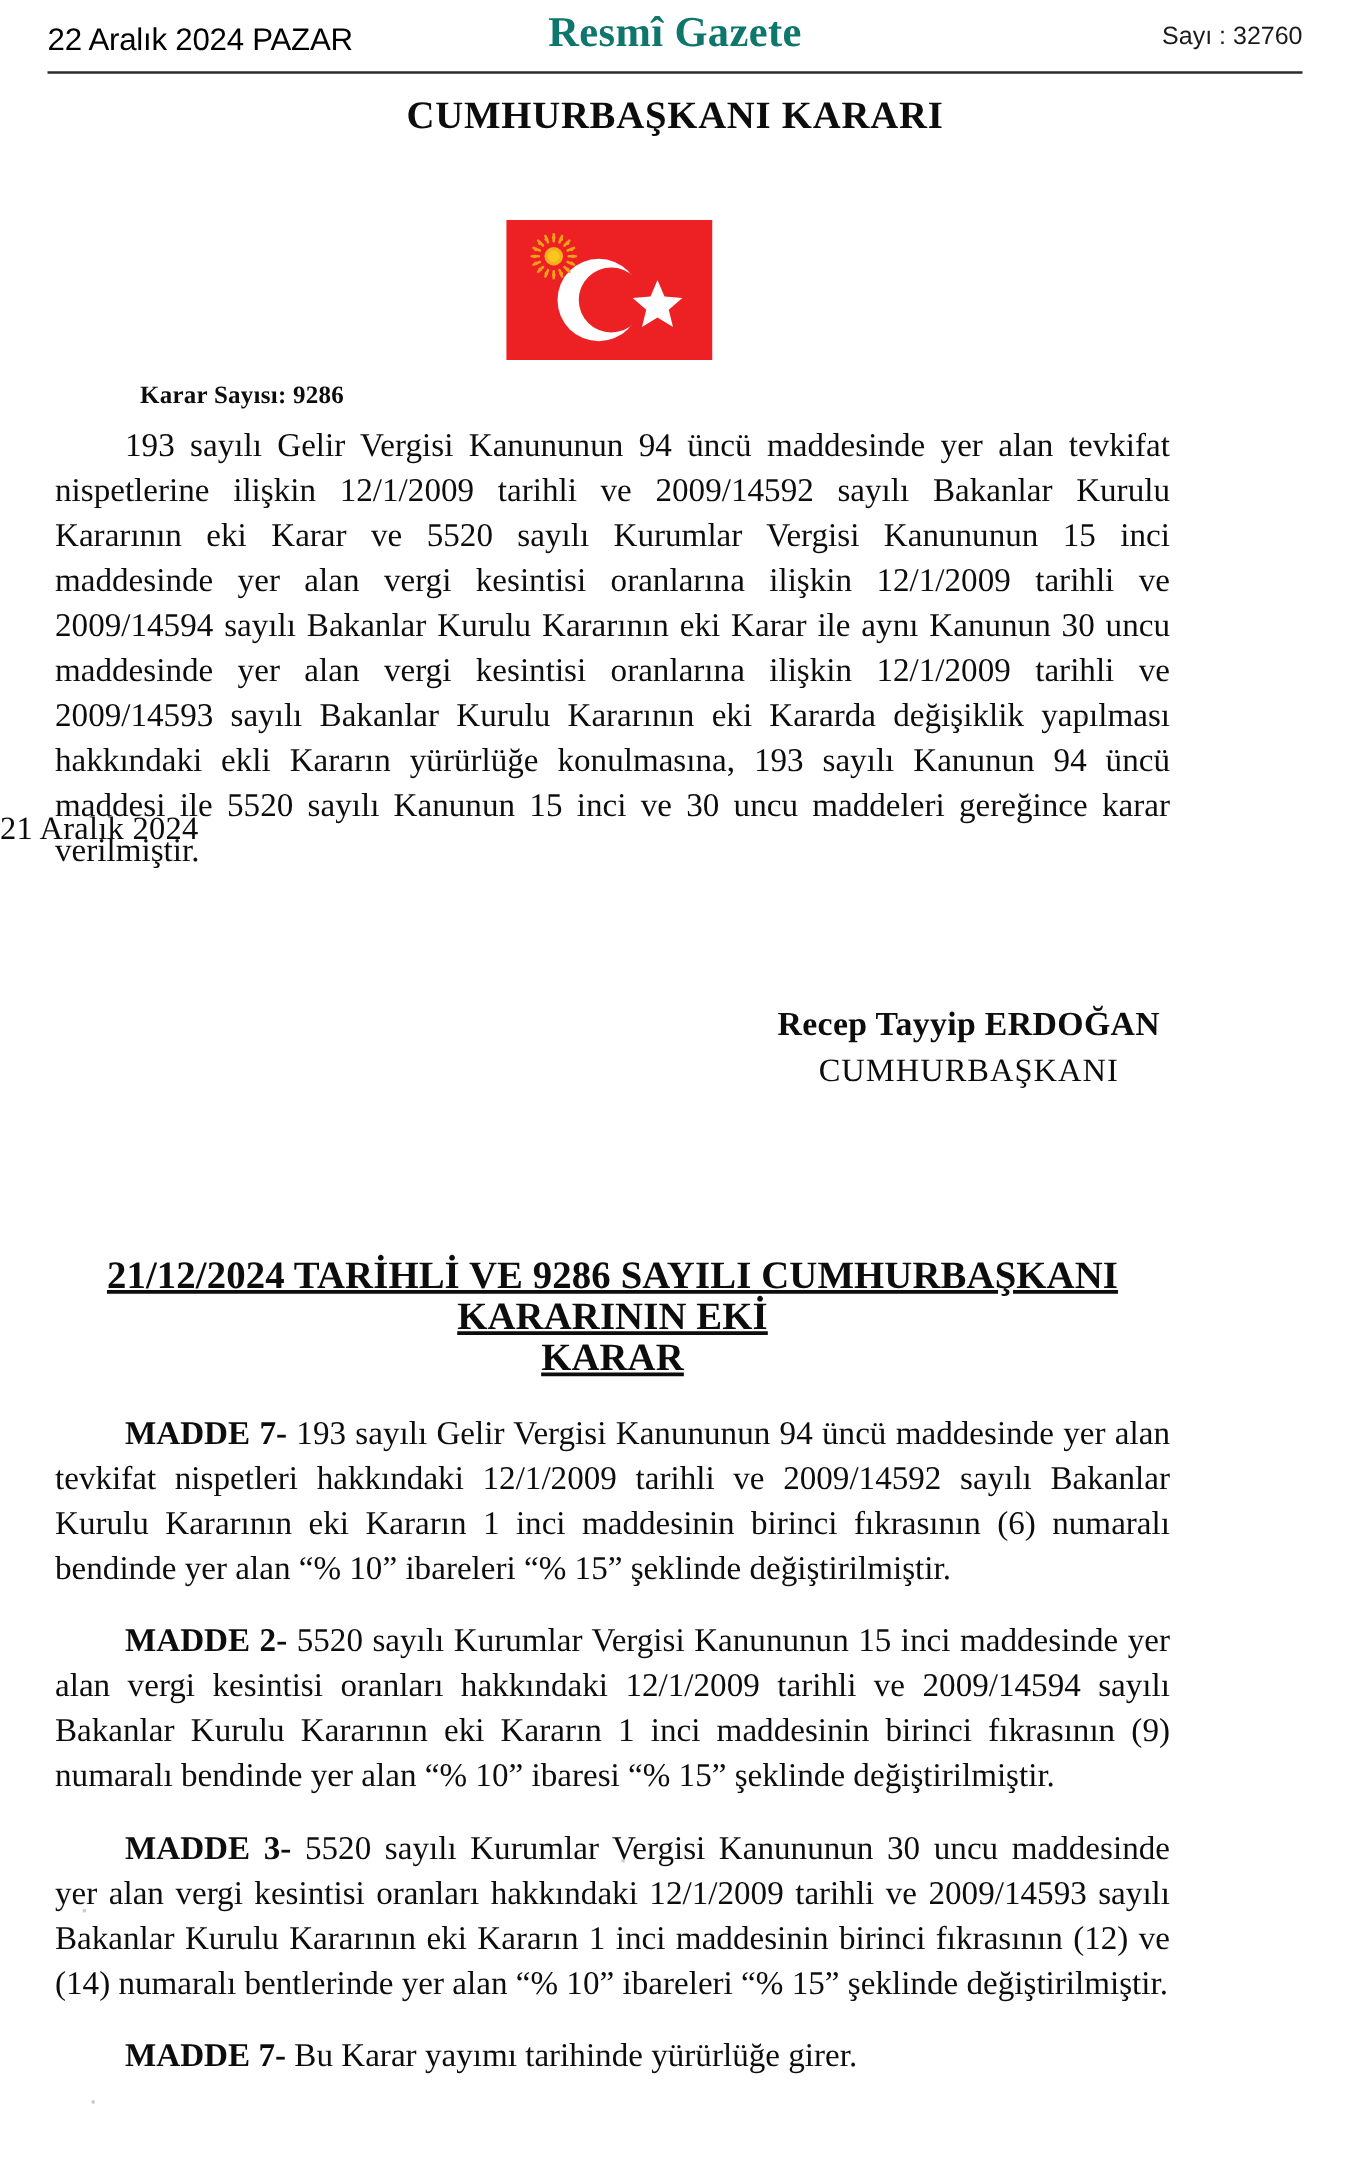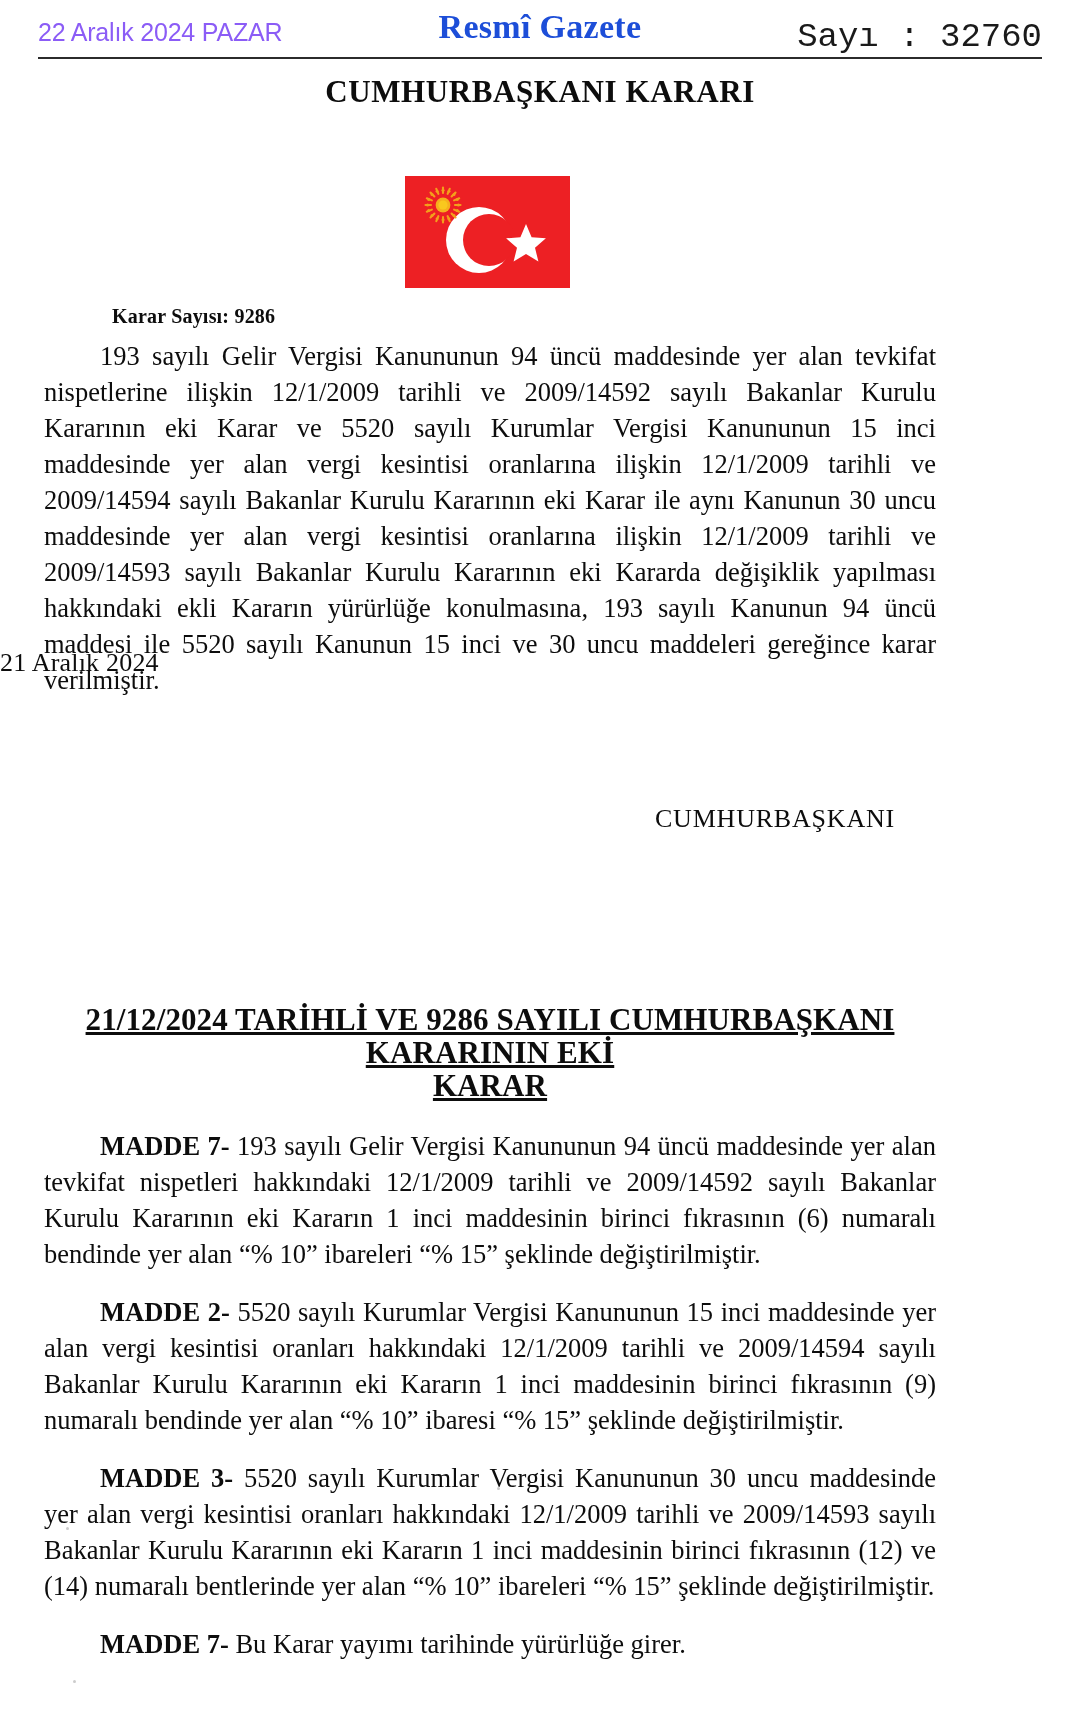--- a/index.html
+++ b/index.html
@@ -24,40 +24,40 @@
     width: 1080px;
     height: 60px;
   }
   .masthead-date {
     position: absolute;
     left: 38px;
     top: 18px;
     font-family: "Liberation Sans", "DejaVu Sans", sans-serif;
     font-size: 25px;
     letter-spacing: -0.2px;
-    color: #8b5cf6;
+    color: #000000;
     white-space: nowrap;
   }
   .masthead-title {
     position: absolute;
     left: 0; right: 0;
     top: 8px;
     text-align: center;
     font-family: "Liberation Serif", "DejaVu Serif", serif;
     font-weight: bold;
     font-size: 34px;
     color: #a52022;
     letter-spacing: 0.3px;
   }
   .masthead-issue {
     position: absolute;
     right: 38px;
     top: 18px;
-    font-family: Liberation Mono, monospace;
-    font-size: 34px;
+    font-family: Liberation Sans, sans-serif;
+    font-size: 20px;
     color: #1a1a1a;
     white-space: nowrap;
   }
   .masthead-rule {
     position: absolute;
     left: 38px;
     top: 57px;
     width: 1004px;
     height: 2px;
     background: #2b2b2b;
@@ -168,21 +168,21 @@
     background: #9a9a9a;
     border-radius: 50%;
     opacity: .5;
   }
 </style>
 </head>
 <body>
 
 <div class="masthead">
   <div class="masthead-date">22 Aralık 2024 PAZAR</div>
-  <div class="masthead-title" style="color: #1d4ed8;">Resmî Gazete</div>
+  <div class="masthead-title" style="color: #0f766e;">Resmî Gazete</div>
   <div class="masthead-issue">Sayı : 32760</div>
   <div class="masthead-rule"></div>
 </div>
 
 <div class="decree-title">CUMHURBAŞKANI KARARI</div>
 
 <div class="flag-wrap">
   <svg viewBox="0 0 165 112" xmlns="http://www.w3.org/2000/svg">
     <rect x="0" y="0" width="165" height="112" fill="#ed2024"></rect>
 
@@ -236,20 +236,21 @@
 </div>
 
 <div class="doc-body">
   <div class="karar-no">Karar Sayısı: 9286</div>
   <p class="para">193 sayılı Gelir Vergisi Kanununun 94 üncü maddesinde yer alan tevkifat nispetlerine ilişkin 12/1/2009 tarihli ve 2009/14592 sayılı Bakanlar Kurulu Kararının eki Karar ve 5520 sayılı Kurumlar Vergisi Kanununun 15 inci maddesinde yer alan vergi kesintisi oranlarına ilişkin 12/1/2009 tarihli ve 2009/14594 sayılı Bakanlar Kurulu Kararının eki Karar ile aynı Kanunun 30 uncu maddesinde yer alan vergi kesintisi oranlarına ilişkin 12/1/2009 tarihli ve 2009/14593 sayılı Bakanlar Kurulu Kararının eki Kararda değişiklik yapılması hakkındaki ekli Kararın yürürlüğe konulmasına, 193 sayılı Kanunun 94 üncü maddesi ile 5520 sayılı Kanunun 15 inci ve 30 uncu maddeleri gereğince karar verilmiştir.</p>
 </div>
 
 <div class="sign-date">21 Aralık 2024</div>
 
 <div class="signature">
+  <div class="signature-name">Recep Tayyip ERDOĞAN</div>
   <div class="signature-role">CUMHURBAŞKANI</div>
 </div>
 
 <div class="annex">
   <div class="annex-title">
     <span class="u">21/12/2024 TARİHLİ VE 9286 SAYILI CUMHURBAŞKANI KARARININ EKİ</span><br>
     <span class="u">KARAR</span>
   </div>
 
   <p class="article">

